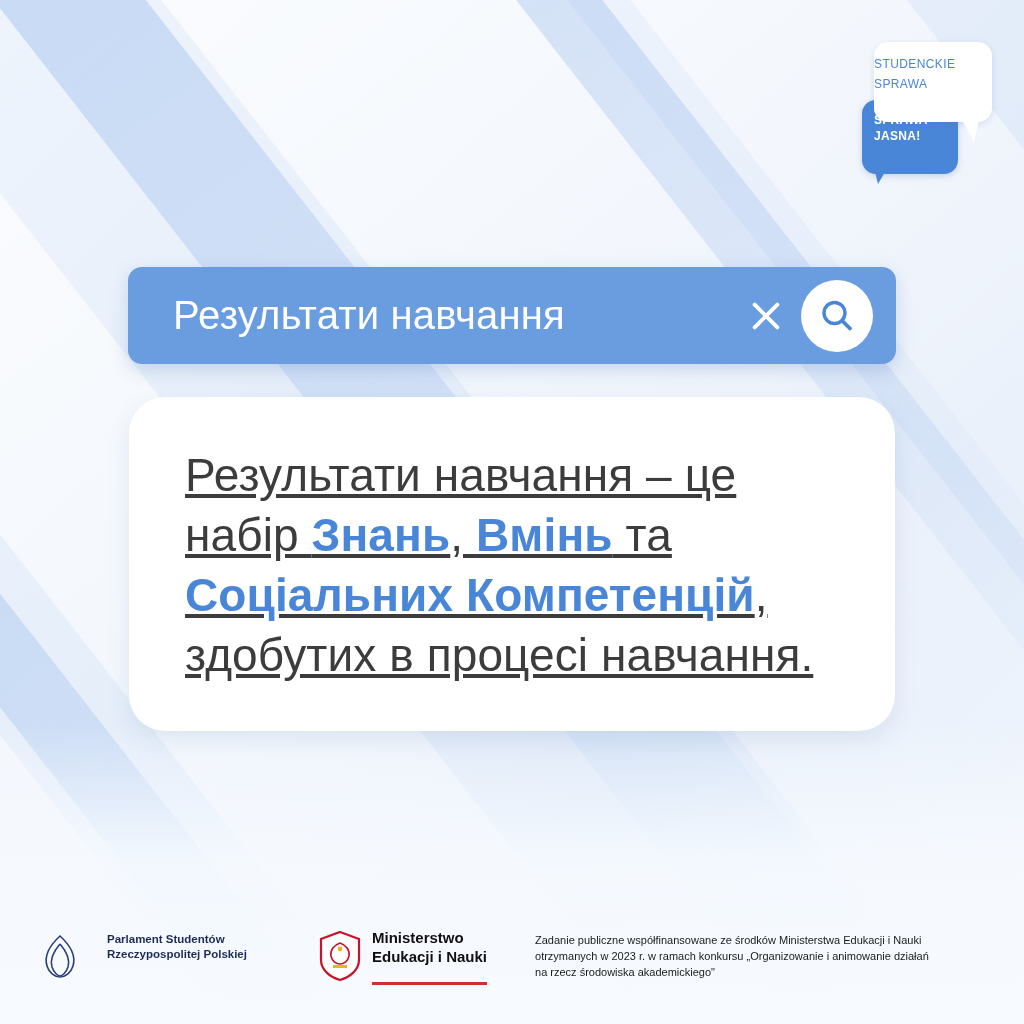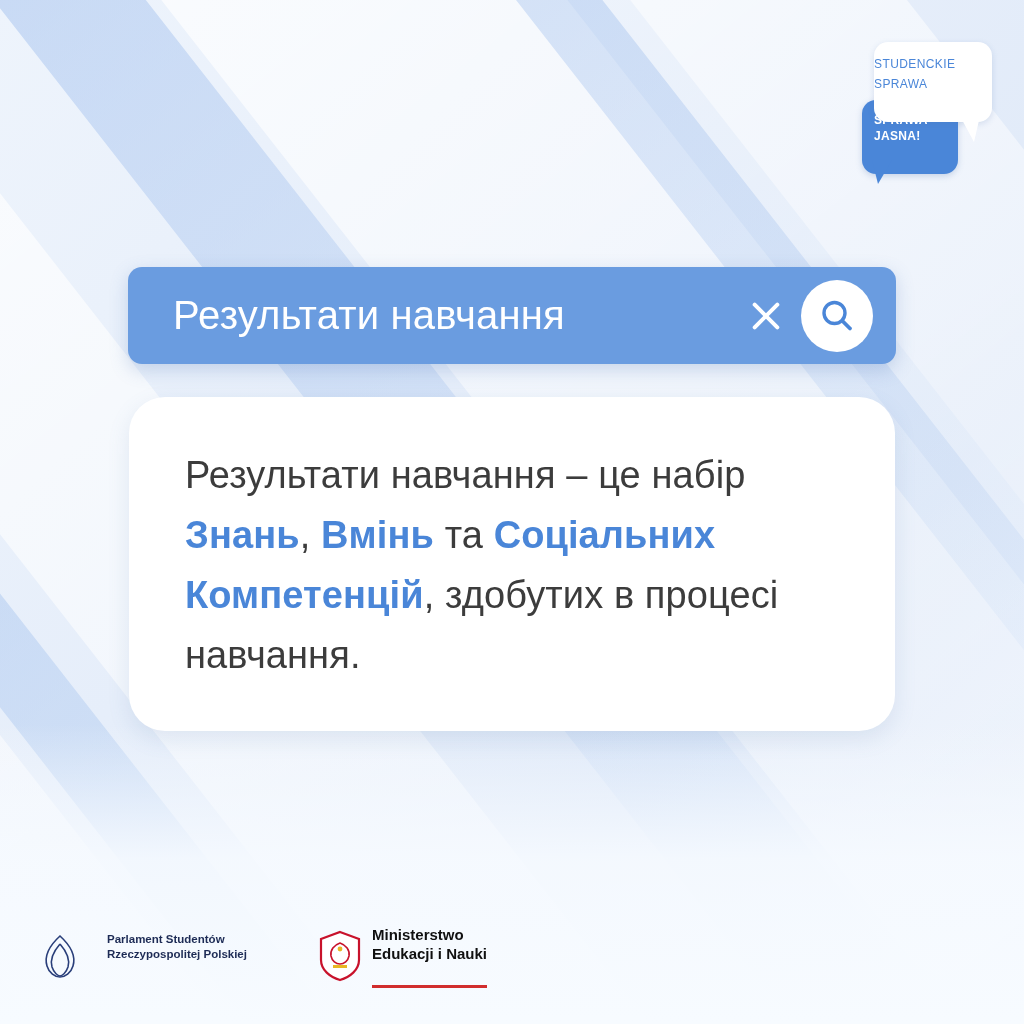--- a/index.html
+++ b/index.html
@@ -197,23 +197,24 @@
     width: 766px;
     height: 334px;
     background: #ffffff;
     border-radius: 36px;
     box-shadow: 0 8px 22px rgba(90,125,180,0.14);
     box-sizing: border-box;
     padding: 48px 56px;
   }
   .answer-text {
     color: #3c3c3c;
-    font-size: 38px;
+    font-size: 46px;
     line-height: 60px;
     letter-spacing: 0.1px;
+    text-decoration: underline;
   }
   .hl {
     color: #4a86d8;
     font-weight: bold;
   }
 
   
   .footer {
     position: absolute;
     left: 0; right: 0;
@@ -242,21 +243,21 @@
     gap: 9px;
     flex: none;
     margin-left: 70px;
   }
   .logo-men-text {
     color: #101010;
     font-size: 15px;
     line-height: 19px;
     font-weight: bold;
     white-space: pre-line;
-    padding-bottom: 22px;
+    padding-bottom: 16px;
     border-bottom: 3px solid #d12d2d;
   }
   .footer-note {
     margin-left: 48px;
     color: #1a1a1a;
     font-size: 11px;
     line-height: 16px;
     white-space: pre-line;
     flex: 1;
   }
@@ -320,15 +321,18 @@
       <svg width="46" height="52" viewBox="0 0 46 52">
         <path d="M23 2 L42 9 L42 30 C42 40, 33 47, 23 50 C13 47, 4 40, 4 30 L4 9 Z" fill="#ffffff" stroke="#c8122b" stroke-width="2.2"></path>
         <path d="M23 13 C17 15, 13 20, 14 26 C15 31, 19 34, 23 34 C27 34, 31 31, 32 26 C33 20, 29 15, 23 13 Z" fill="#ffffff" stroke="#c8122b" stroke-width="1.6"></path>
         <circle cx="23" cy="19" r="2.4" fill="#e8b623"></circle>
         <path d="M16 35 L30 35 L30 38 L16 38 Z" fill="#e8b623"></path>
       </svg>
       <div class="logo-men-text">Ministerstwo
 Edukacji i Nauki</div>
     </div>
 
+    <div class="footer-note">Zadanie publiczne współfinansowane ze środków Ministerstwa Edukacji i Nauki
+otrzymanych w 2023 r. w ramach konkursu „Organizowanie i animowanie działań
+na rzecz środowiska akademickiego"</div>
   </div>
 
 </div>
 
 </body></html>

